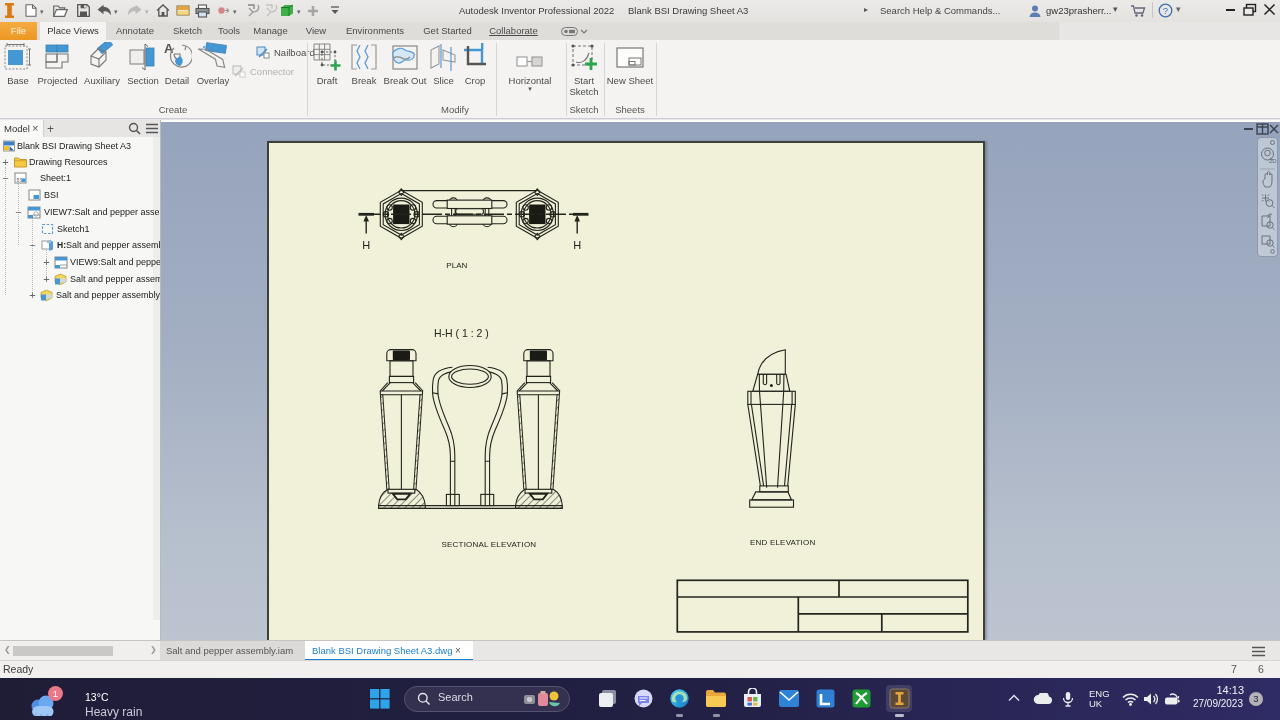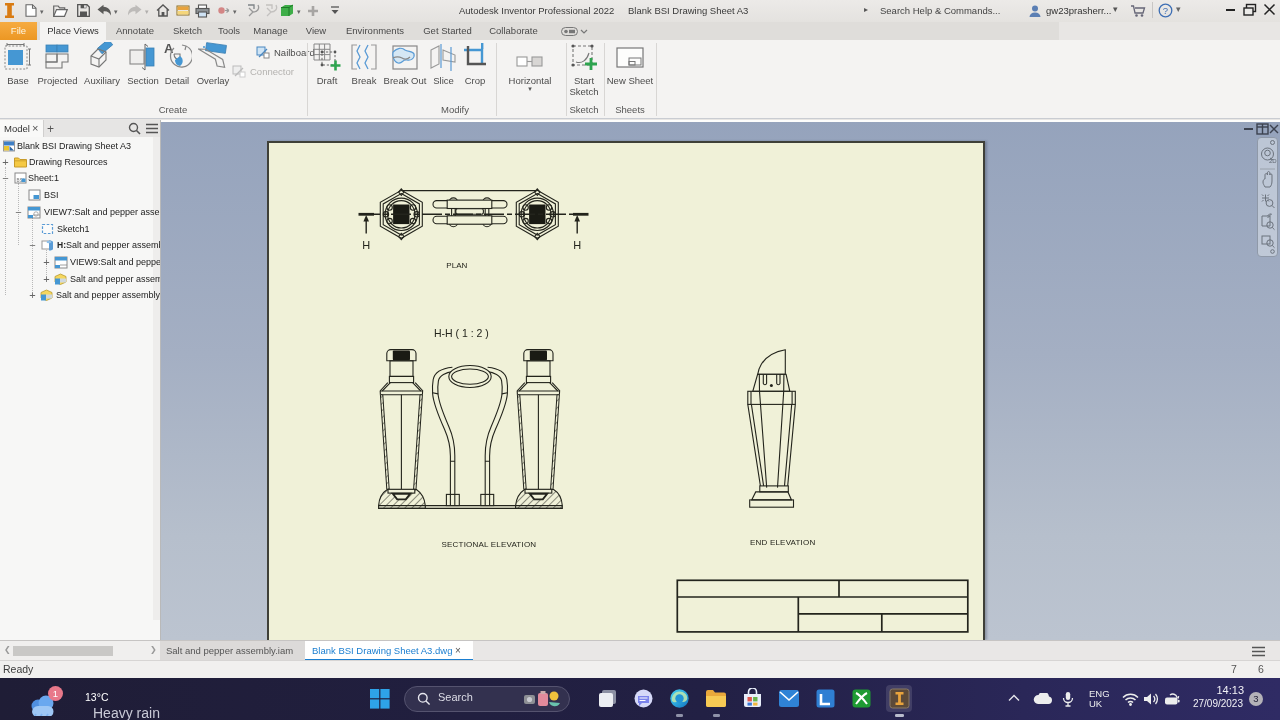--- a/index.html
+++ b/index.html
@@ -152,21 +152,21 @@
 <div id="ribbontabs">
   <div id="filetab">File</div>
   <div class="rtab active" style="left:40px; width:66px;">Place Views</div>
   <div class="rtab" style="left:110px; width:50px;">Annotate</div>
   <div class="rtab" style="left:168px; width:39px;">Sketch</div>
   <div class="rtab" style="left:212px; width:34px;">Tools</div>
   <div class="rtab" style="left:249px; width:43px;">Manage</div>
   <div class="rtab" style="left:299px; width:34px;">View</div>
   <div class="rtab" style="left:338px; width:74px;">Environments</div>
   <div class="rtab" style="left:418px; width:59px;">Get Started</div>
-  <div class="rtab" style="left:483px; width:61px;">Collaborate</div>
+  <div class="rtab" style="left:483px; width:61px;text-decoration:underline;">Collaborate</div>
   <svg class="abs" style="left:561px; top:5px;" width="28" height="9" viewBox="0 0 28 9">
       <rect x="0.5" y="0.5" width="16" height="8" rx="4" fill="none" stroke="#777"></rect>
       <circle cx="5" cy="4.5" r="1.8" fill="#777"></circle>
       <rect x="8" y="2.8" width="6" height="3.4" fill="#777"></rect>
       <path d="M20 3 l3 3 3-3" fill="none" stroke="#777" stroke-width="1.2"></path>
     </svg>
 </div>
 
 <div id="ribbon">
   <div id="ribbonbtns">
@@ -476,21 +476,21 @@
           </svg>
           <span style="position:absolute; left:29px;">Drawing Resources</span>
         </div>
       <div class="trow" style="left:0; top:33px;">
           <span class="texp" style="left:1px;">−</span>
           <svg class="abs" style="left:14px; top:2px;" width="13" height="12" viewBox="0 0 13 12">
             <rect x="1" y="1" width="11" height="10" fill="#fff" stroke="#888" stroke-width="1"></rect>
             <text x="2.5" y="10" font-size="4.5" fill="#777" font-family="Liberation Sans">BSI</text>
             <rect x="7.5" y="6.5" width="4" height="3.5" fill="#4597d3"></rect>
           </svg>
-          <span style="position:absolute; left:28px;">Sheet:1</span>
+          <span style="position:absolute; left:40px;">Sheet:1</span>
         </div>
       <div class="trow" style="left:0; top:50px;">
           <svg class="abs" style="left:28px; top:2px;" width="13" height="12" viewBox="0 0 13 12">
             <rect x="1" y="1" width="11" height="10" fill="#fff" stroke="#888" stroke-width="1"></rect>
             <rect x="5.5" y="6" width="5.5" height="4" fill="#4597d3"></rect>
           </svg>
           <span style="position:absolute; left:44px;">BSI</span>
         </div>
       <div class="trow" style="left:0; top:67px;">
           <span class="texp" style="left:14px;">−</span>
@@ -571,21 +571,21 @@
 <div id="taskbar">
 
   <svg class="abs" style="left:28px; top:12px;" width="34" height="26" viewBox="0 0 34 26">
     <circle cx="10" cy="16" r="6.5" fill="#4f8fe0"></circle>
       <circle cx="18" cy="13" r="7.5" fill="#6aa8ef"></circle>
     <path d="M4 22 a6 6 0 0 1 6-6 h10 a5.5 5.5 0 0 1 0 11 H10 a6 6 0 0 1-6-5" fill="#9ec7f5"></path>
     <path d="M8 24 l-2.5 4 M14 24 l-2.5 4 M20 24 l-2.5 4" stroke="#7fb2ef" stroke-width="1.8"></path>
   </svg>
   <div class="abs" style="left:48px; top:8px; width:15px; height:15px; border-radius:50%; background:#e8788a; color:#fff; font-size:9.5px; text-align:center; line-height:15px;">1</div>
   <div class="abs" style="left:85px; top:13px; color:#fff; font-size:10.5px;">13°C</div>
-  <div class="abs" style="left:85px; top:27px; color:#c9cad6; font-size:14px;margin-left:8px;">Heavy rain</div>
+  <div class="abs" style="left:85px; top:27px; color:#c9cad6; font-size:12px;">Heavy rain</div>
 
   <svg class="abs" style="left:370px; top:11px;" width="20" height="20" viewBox="0 0 20 20">
     <rect x="0" y="0" width="9.2" height="9.2" fill="#2ea3e8"></rect>
       <rect x="10.4" y="0" width="9.2" height="9.2" fill="#2ea3e8"></rect>
     <rect x="0" y="10.4" width="9.2" height="9.2" fill="#2ea3e8"></rect>
       <rect x="10.4" y="10.4" width="9.2" height="9.2" fill="#2ea3e8"></rect>
   </svg>
 
   <div class="abs" style="left:404px; top:8px; width:166px; height:26px; background:#33314f; border:1px solid #55536f; border-radius:13px;"></div>
   <svg class="abs" style="left:417px; top:14px;" width="14" height="14" viewBox="0 0 14 14">

